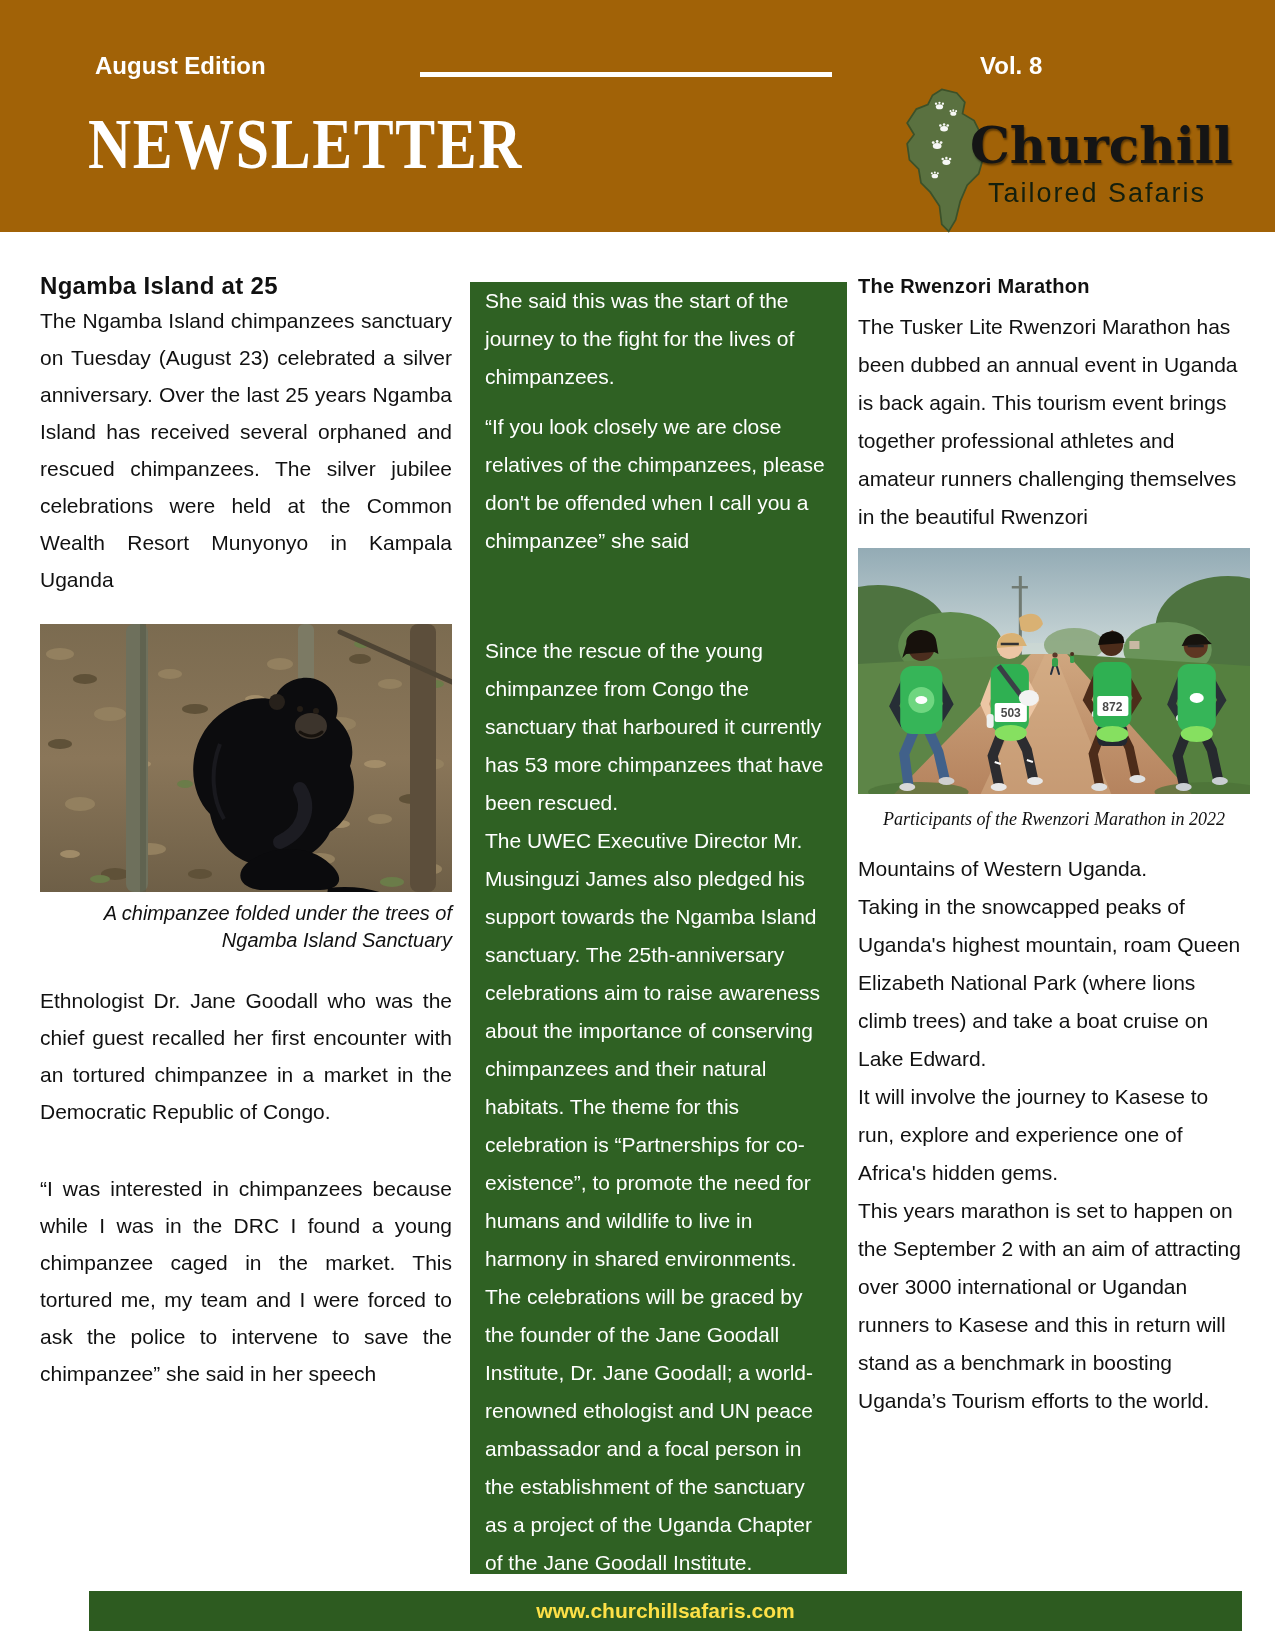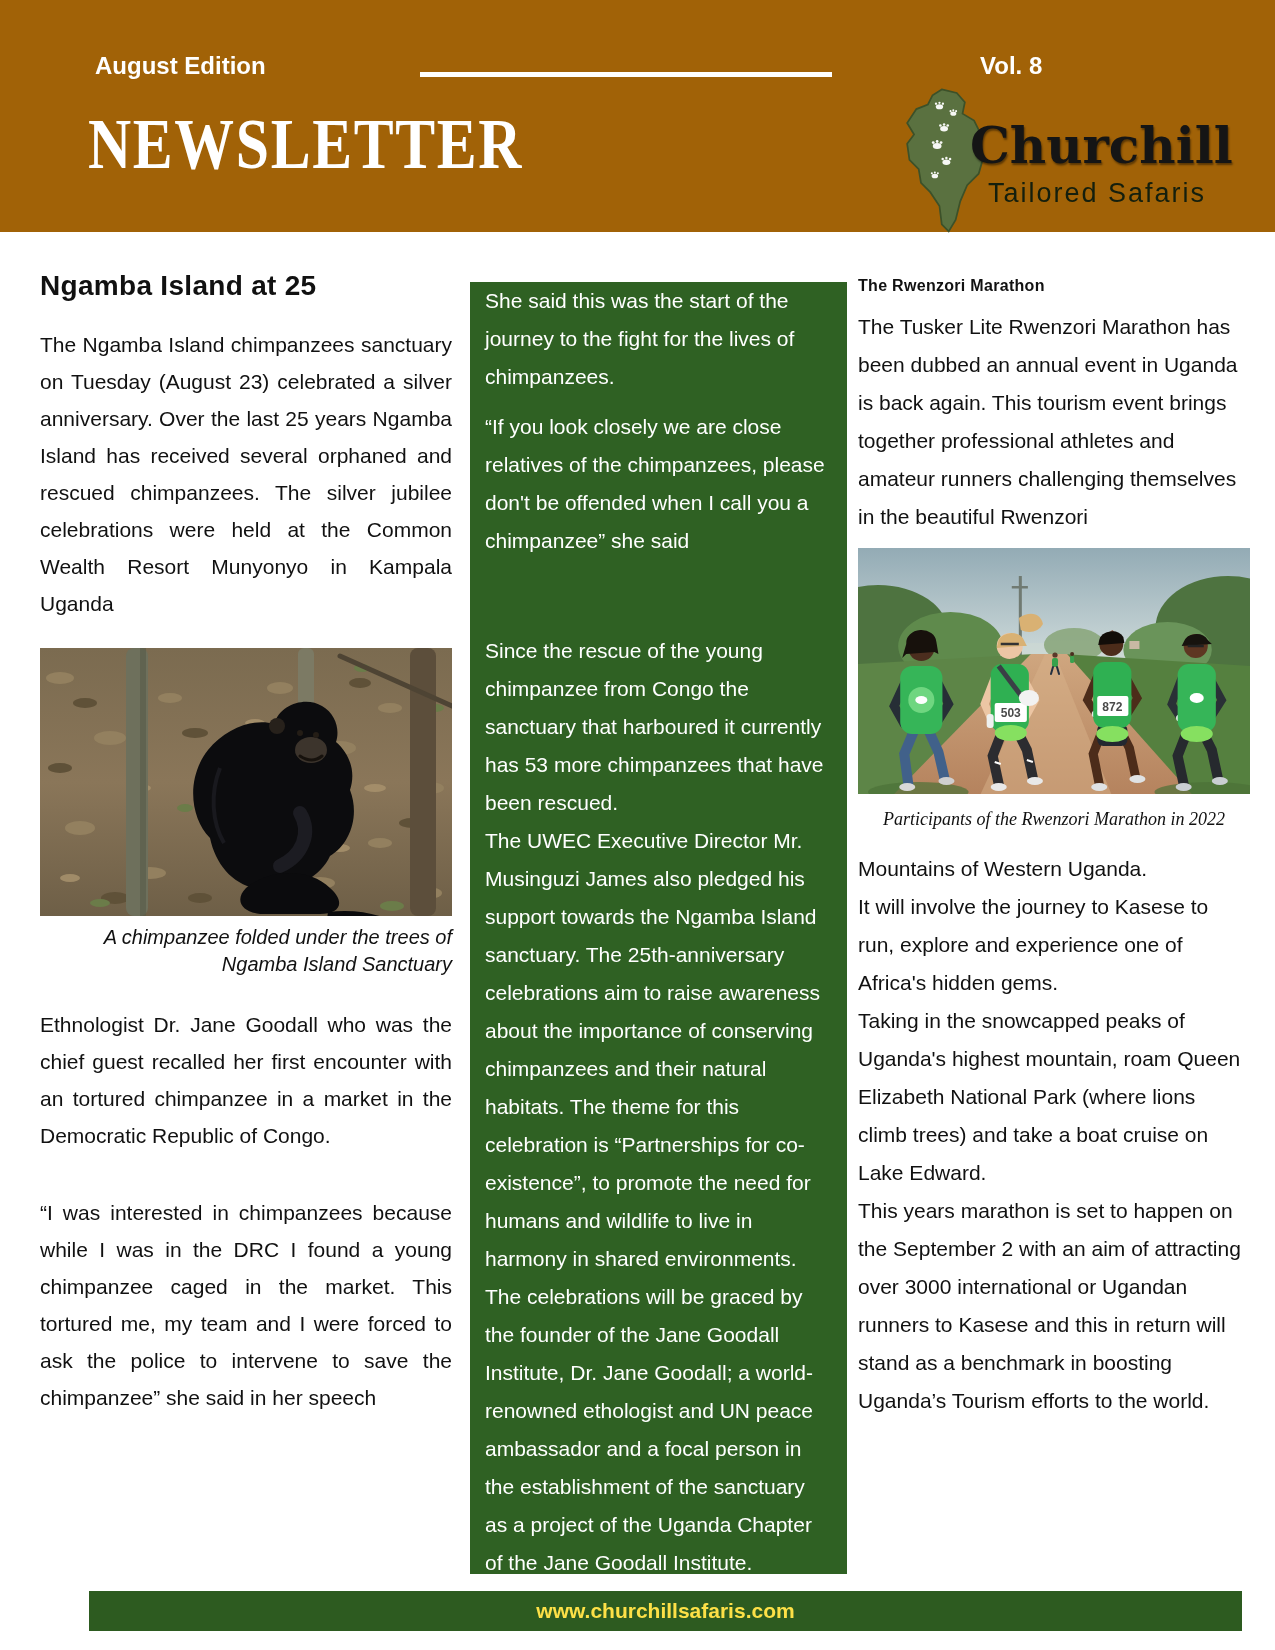--- a/index.html
+++ b/index.html
@@ -16,34 +16,34 @@
               font-weight:bold; font-size:72px; letter-spacing:2px; color:#fff;
               transform:scaleX(0.83); transform-origin:left center; white-space:nowrap; }
   .logo { position:absolute; left:858px; top:78px; width:400px; height:156px; }
   .logo svg.africa { position:absolute; left:28px; top:8px; width:130px; height:150px; }
   .brand { position:absolute; left:112px; top:38px; font-family:"DejaVu Serif", serif; 
            font-weight:bold; font-size:50px; color:#151515; text-shadow:1px 2px 2px rgba(0,0,0,.45); white-space:nowrap; }
   .tagline { position:absolute; left:130px; top:100px; font-size:27px; color:#141f0d; letter-spacing:2px; white-space:nowrap; }
 
   
   .col-left { position:absolute; left:40px; top:270px; width:412px; font-size:21px; line-height:37px; text-align:justify; }
-  .col-left h2 { font-size:28px; line-height:32px; margin-bottom:24px; text-align:left; letter-spacing:0.3px; }
+  .col-left h2 { font-size:24px; line-height:32px; margin-bottom:0; text-align:left; letter-spacing:0.3px; }
   .figure { display:block; }
   .fig-chimp { width:412px; height:268px; margin-top:26px; }
   .fig-chimp svg, .fig-run svg { display:block; width:100%; height:100%; }
   .cap { font-family:Liberation Sans, sans-serif; font-style:italic; font-size:20px; line-height:27px; text-align:right; margin:8px 0 28px 0; }
   .col-left .p2 { margin-bottom:40px; }
 
   .col-mid { position:absolute; left:470px; top:282px; width:377px; height:1292px; background:#2f6123;
              color:#fff; padding:0 15px 0 15px; font-size:21px; line-height:38px; text-align:left; }
   .col-mid .m1 { margin-bottom:12px; }
   .col-mid .m2 { margin-bottom:72px; }
 
   .col-right { position:absolute; left:858px; top:270px; width:392px; font-size:21px; line-height:38px; text-align:left; }
-  .col-right h2 { font-size:16px; line-height:32px; margin-bottom:6px; letter-spacing:0.3px; }
+  .col-right h2 { font-size:20px; line-height:32px; margin-bottom:6px; letter-spacing:0.3px; }
   .fig-run { width:392px; height:246px; margin-top:12px; }
   .cap-center { font-family:"Liberation Serif", serif; font-style:italic; font-size:18px; line-height:26px;
                 text-align:center; margin:12px 0 18px 0; }
 
   
   .footer { position:absolute; left:89px; top:1591px; width:1153px; height:40px; background:#2d5b20;
             color:#fde047; display:flex; align-items:center; justify-content:center; font-size:21px; font-weight:bold; }
 </style>
 </head>
 <body>
@@ -294,22 +294,22 @@
           <ellipse cx="337" cy="150" rx="7" ry="5" fill="#ffffff"></ellipse>
           <circle cx="336" cy="98" r="12" fill="#5e3622"></circle>
           <path d="M324,94 a13,11 0 0 1 24,-2 l4,4 -30,2 Z" fill="#17130e"></path>
           <path d="M328,98 h16" stroke="#222" stroke-width="2.5"></path>
         </g>
       </svg>
     </div>
     <div class="cap-center">Participants of the Rwenzori Marathon in 2022</div>
 
     <p>Mountains of Western Uganda.</p>
+    <p>Taking in the snowcapped peaks of Uganda's highest mountain, roam Queen Elizabeth National Park (where lions climb trees) and take a boat cruise on Lake Edward.</p>
     <p>It will involve the journey to Kasese to run, explore and experience one of Africa's hidden gems.</p>
-    <p>Taking in the snowcapped peaks of Uganda's highest mountain, roam Queen Elizabeth National Park (where lions climb trees) and take a boat cruise on Lake Edward.</p>
     <p>This years marathon is set to happen on the September 2 with an aim of attracting over 3000 international or Ugandan runners to Kasese and this in return will stand as a benchmark in boosting Uganda’s Tourism efforts to the world.</p>
   </div>
 
   <div class="footer">
     <span>www.churchillsafaris.com</span>
   </div>
 
 </div>
 
 </body></html>

